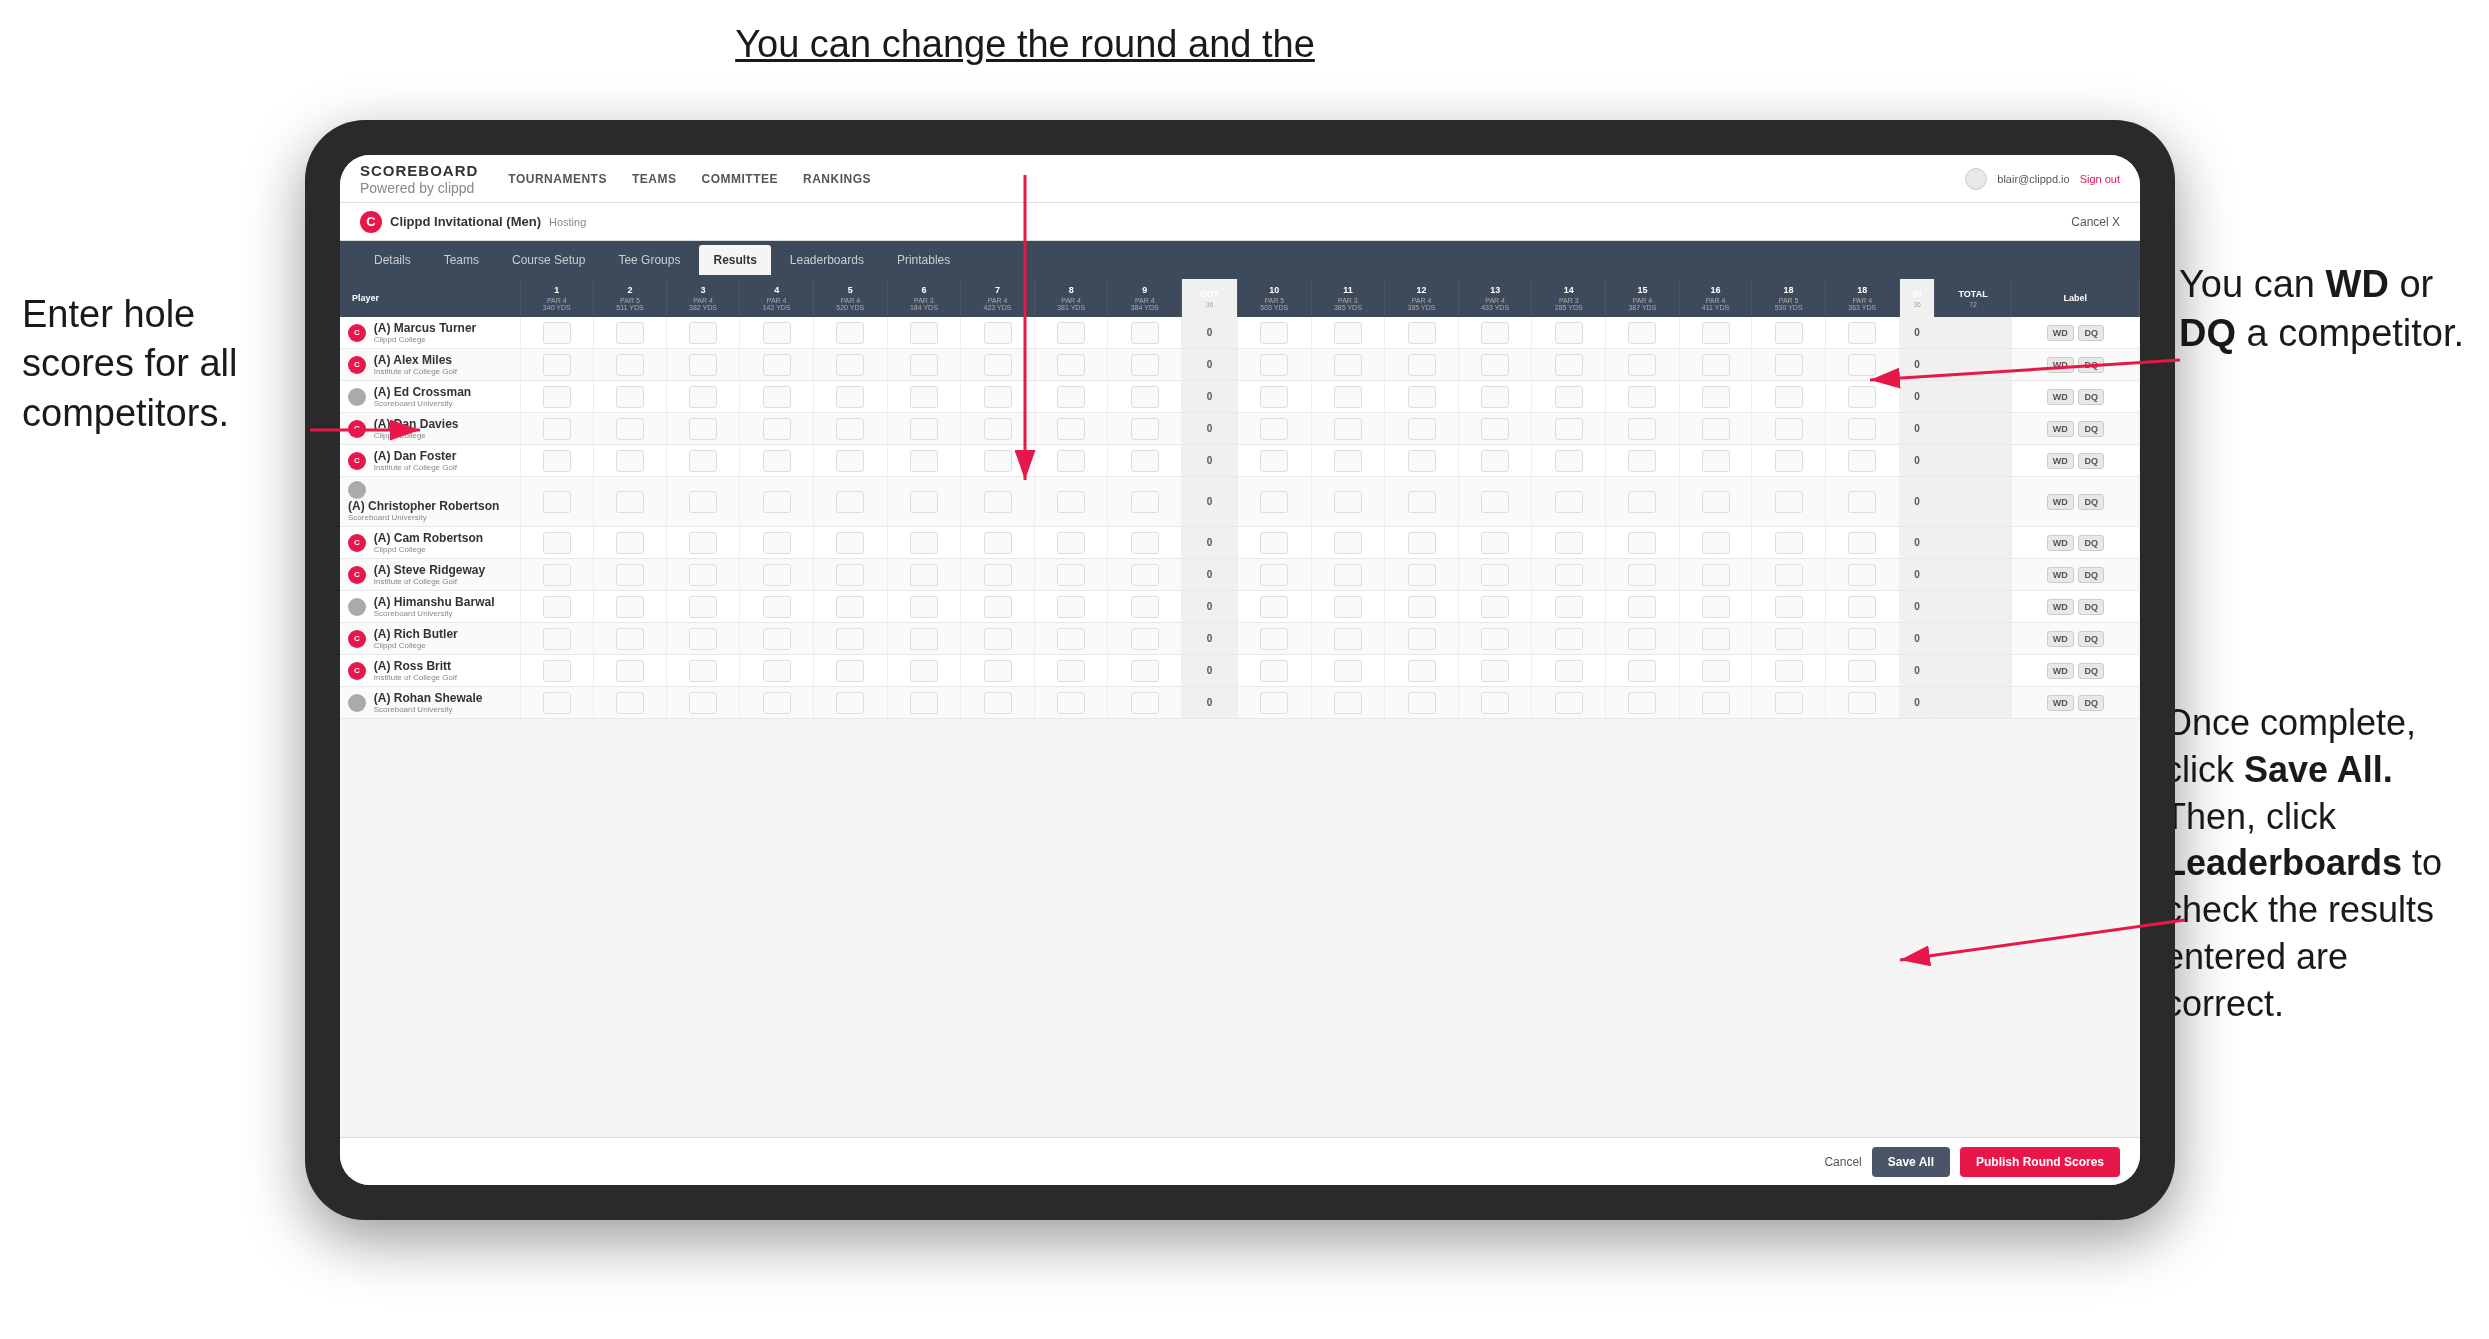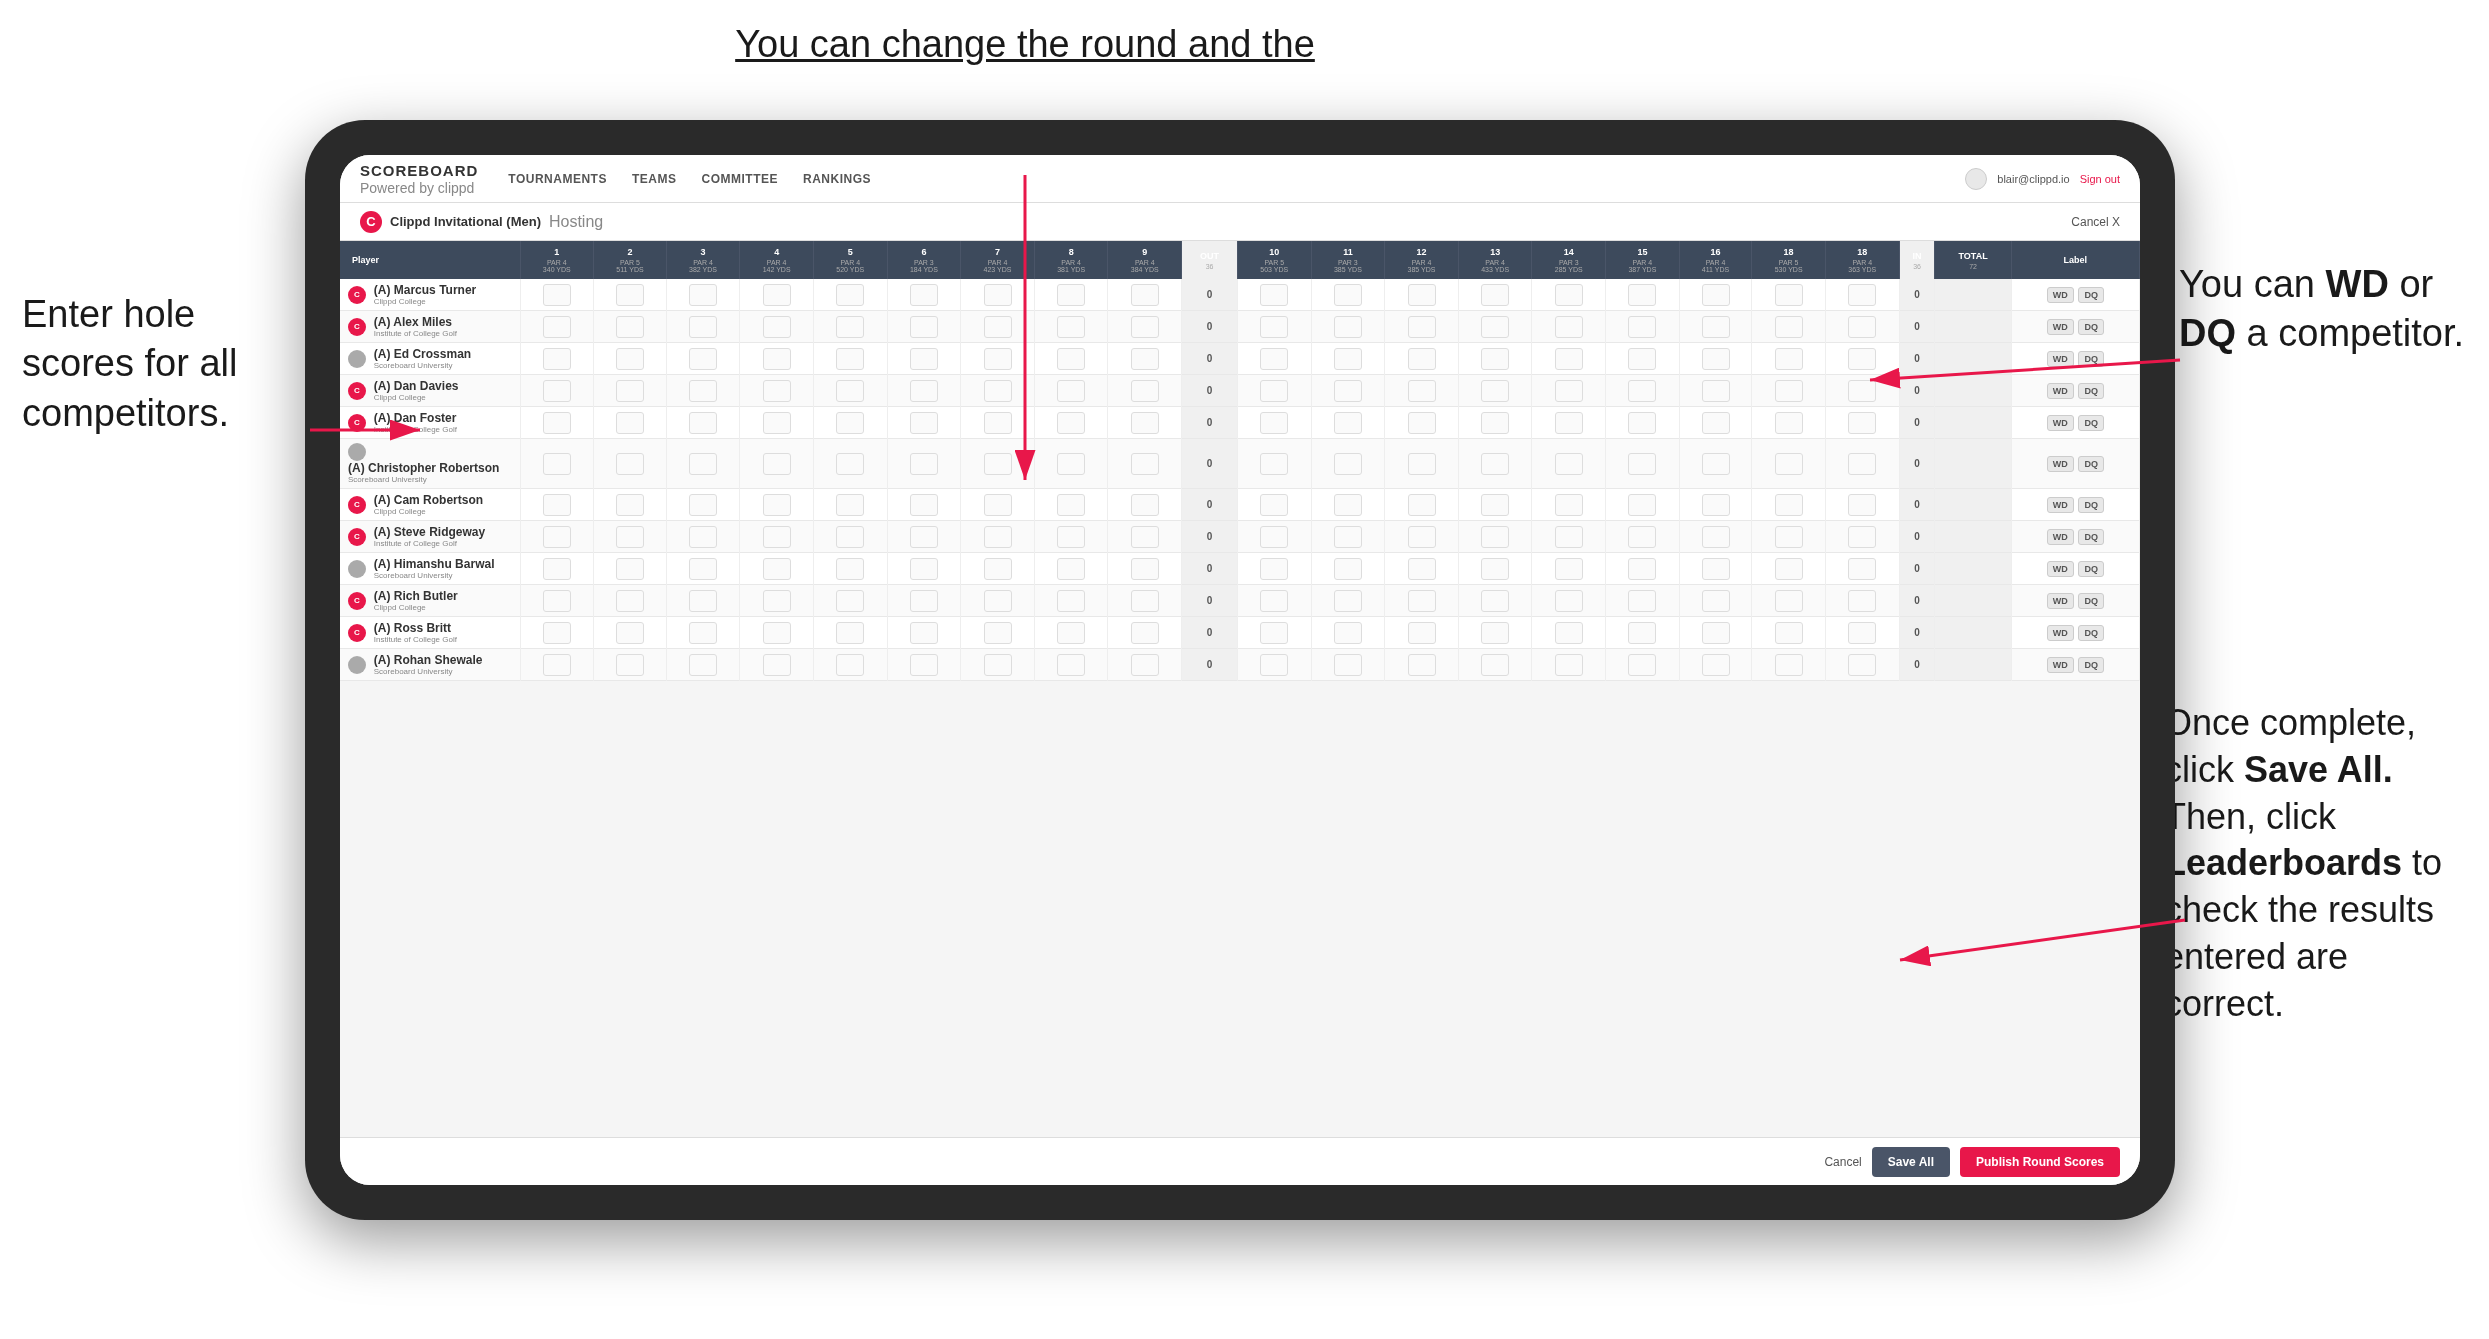--- a/index.html
+++ b/index.html
@@ -155,21 +155,21 @@
       font-size: 13px;
     }
 
     .tournament-title {
       font-size: 13px;
       font-weight: 600;
       color: #333;
     }
 
     .hosting-badge {
-      font-size: 16px;
+      font-size: 11px;
       color: #888;
     }
 
     .cancel-btn {
       font-size: 12px;
       color: #555;
       cursor: pointer;
     }
 
     
@@ -509,20 +509,29 @@
           <div class="tournament-c">C</div>
           <span class="tournament-title">
             <span>Clippd Invitational</span>
             (<span>Men</span>)
           </span>
           <span class="hosting-badge">Hosting</span>
         </div>
         <span class="cancel-btn">Cancel X</span>
       </div>
 
+      <div class="sub-nav">
+        <span class="sub-nav-item">Details</span>
+        <span class="sub-nav-item">Teams</span>
+        <span class="sub-nav-item">Course Setup</span>
+        <span class="sub-nav-item">Tee Groups</span>
+        <span class="sub-nav-item active">Results</span>
+        <span class="sub-nav-item">Leaderboards</span>
+        <span class="sub-nav-item">Printables</span>
+      </div>
 
 
       <div class="score-table-wrapper">
         <table class="score-table">
           <thead>
             <tr class="header-row">
               <th class="player-col">
                 <span>Player</span>
               </th>
               <th>

